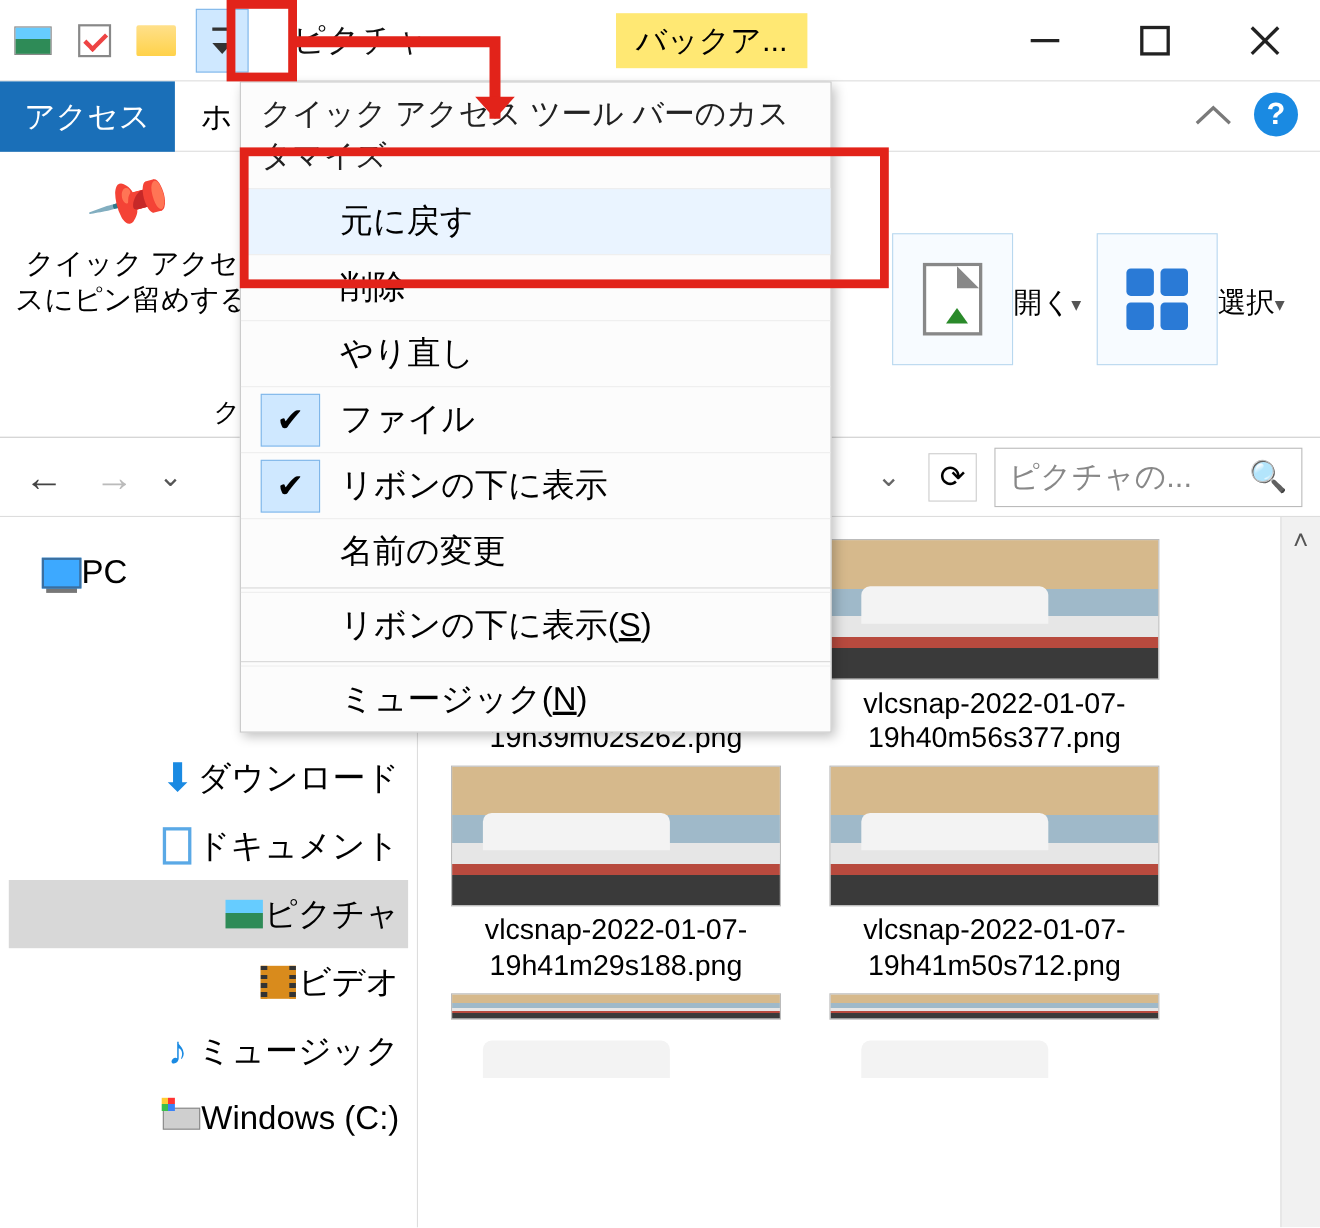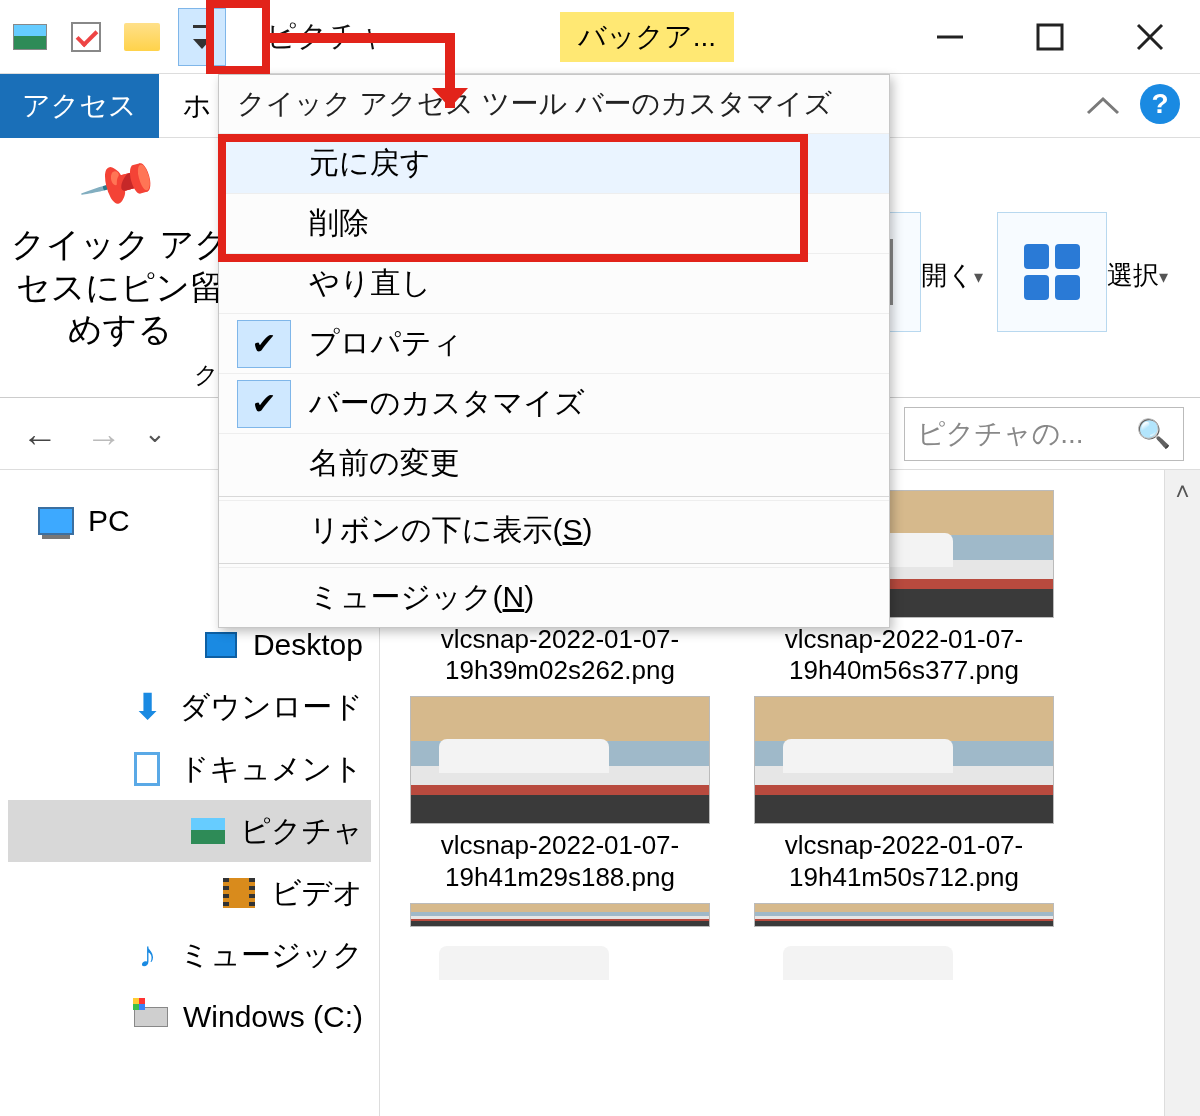--- a/index.html
+++ b/index.html
@@ -106,21 +106,21 @@
     background: #f7fbff;
     display: flex; align-items: center; justify-content: center;
     margin-bottom: 8px;
   }
   .ribbon-label { font-size: 26px; text-align: center; line-height: 1.15; }
   .ribbon-caret { font-size: 18px; color: #555; margin-top: 2px; }
   .pin-glyph {
     font-size: 52px; color: #6b6b6b; transform: rotate(30deg);
   }
   .pin-block { width: 220px; text-align: center; padding-top: 10px; }
-  .pin-caption { font-size: 34px; line-height: 1.25; margin-top: 8px; }
+  .pin-caption { font-size: 26px; line-height: 1.25; margin-top: 8px; }
   .clip-label { position:absolute; left: 194px; bottom:6px; font-size:24px; text-align:center;}
   
   .ribbon-right-cluster {
     display: flex; gap: 14px; margin-left: auto; padding-right: 22px; padding-top: 10px;
   }
   .ribbon-right-item { display:flex; align-items:center; }
   .ribbon-right-item .ribbon-btn { width: 110px; height: 120px; }
   .new-doc-glyph {
     width: 54px; height: 66px; border: 3px solid #888; position: relative; background:#fff;
   }
@@ -157,21 +157,21 @@
   
   .body {
     display:flex; height: 646px;
   }
   .navtree {
     width: 380px; border-right: 1px solid #ddd;
     padding: 20px 8px; font-size: 30px;
     overflow: hidden;
   }
   .tree-item {
-    display:flex; align-items:center; gap:14px;
+    display:flex; align-items:center; 
     padding: 6px 8px 6px 30px; height:62px;
   }
   .tree-item.child { padding-left: 70px; justify-content: flex-end; }
   .tree-item.selected { background: #d8d8d8; }
   .ico { width:36px; height:36px; display:flex; align-items:center; justify-content:center; flex:none; }
   .ico-pc { width:36px; height:28px; background:#3da9ff; border:2px solid #3b6fa0; box-shadow:0 8px 0 -4px #777;}
   .ico-3d { width:30px;height:30px;background:#1fb3c9;border-radius:3px;transform:rotate(10deg);}
   .ico-desktop{width:32px;height:26px;background:#1a8ae2;border:2px solid #0d5fa3;}
   .ico-download{color:#1a8ae2;font-size:36px;}
   .ico-doc{width:26px;height:34px;border:3px solid #5aa9e6;background:#fff;}
@@ -204,21 +204,21 @@
     position:relative;
   }
   .thumb::after {
     content:""; position:absolute; left:28px; top:42px; width:170px; height:34px;
     background:#f3f3f3; border-radius:8px 8px 0 0;
   }
   .fname { font-size:26px; text-align:center; line-height:1.2; margin-top:6px; width:300px;}
   .thumb.cut { height: 24px; }
   
   .qat-menu {
-    position:absolute; left:218px; top:74px; width:672px;
+    position:absolute; left:218px; top:74px; width:538px;
     background:#fcfcfc; border:1px solid #c7c7c7;
     box-shadow: 3px 4px 10px rgba(0,0,0,0.25);
     z-index: 50;
   }
   .qat-menu .hdr {
     padding: 10px 18px; font-size:28px; color:#222;
   }
   .qat-menu .item {
     display:flex; align-items:center; height:60px;
     padding-left: 18px; font-size:30px;
@@ -434,25 +434,25 @@
   <div class="item">
     <div class="chkcell"></div>
     <span>削除</span>
   </div>
   <div class="item">
     <div class="chkcell"></div>
     <span>やり直し</span>
   </div>
   <div class="item">
     <div class="chkcell has">✔</div>
-    <span>プロパティ</span>
+    <span>ファイル</span>
   </div>
   <div class="item">
     <div class="chkcell has">✔</div>
-    <span>バーのカスタマイズ</span>
+    <span>リボンの下に表示</span>
   </div>
   <div class="item">
     <div class="chkcell"></div>
     <span>名前の変更</span>
   </div>
   <div class="sep"></div>
   <div class="item">
     <div class="chkcell"></div>
     <span>
       <span>リボンの下に表示(</span><span class="underline-letter">S</span><span>)</span>

